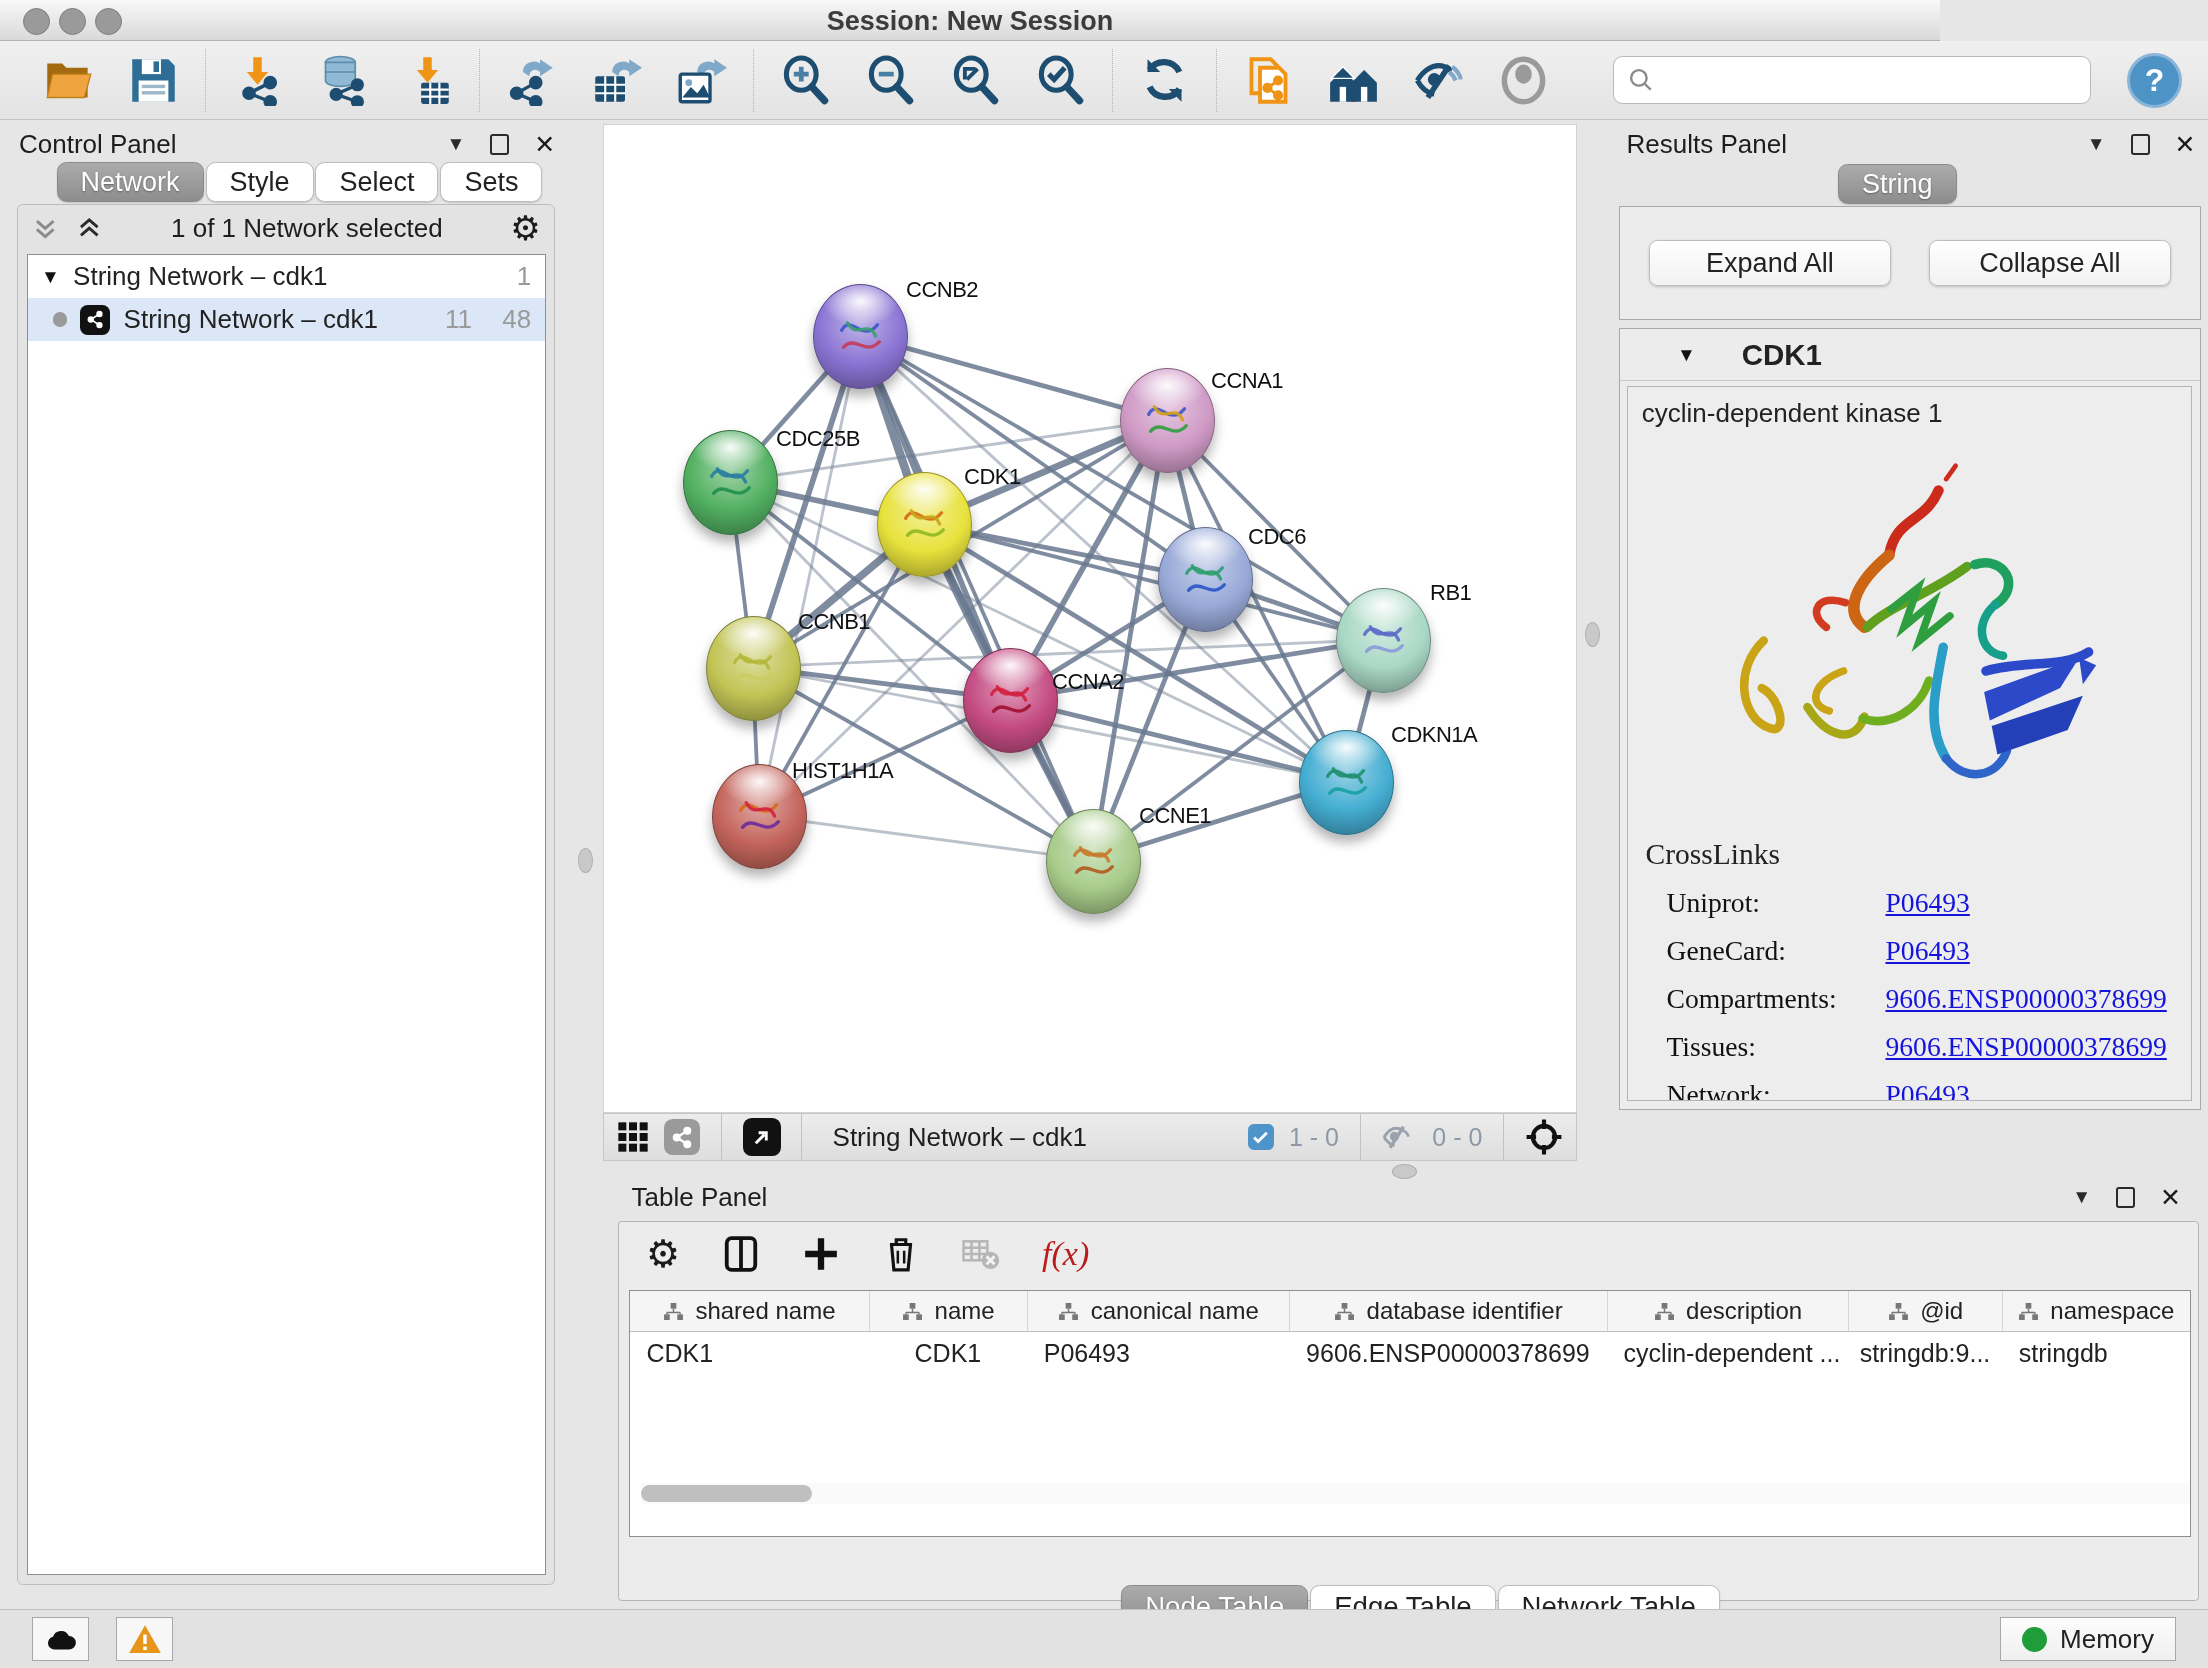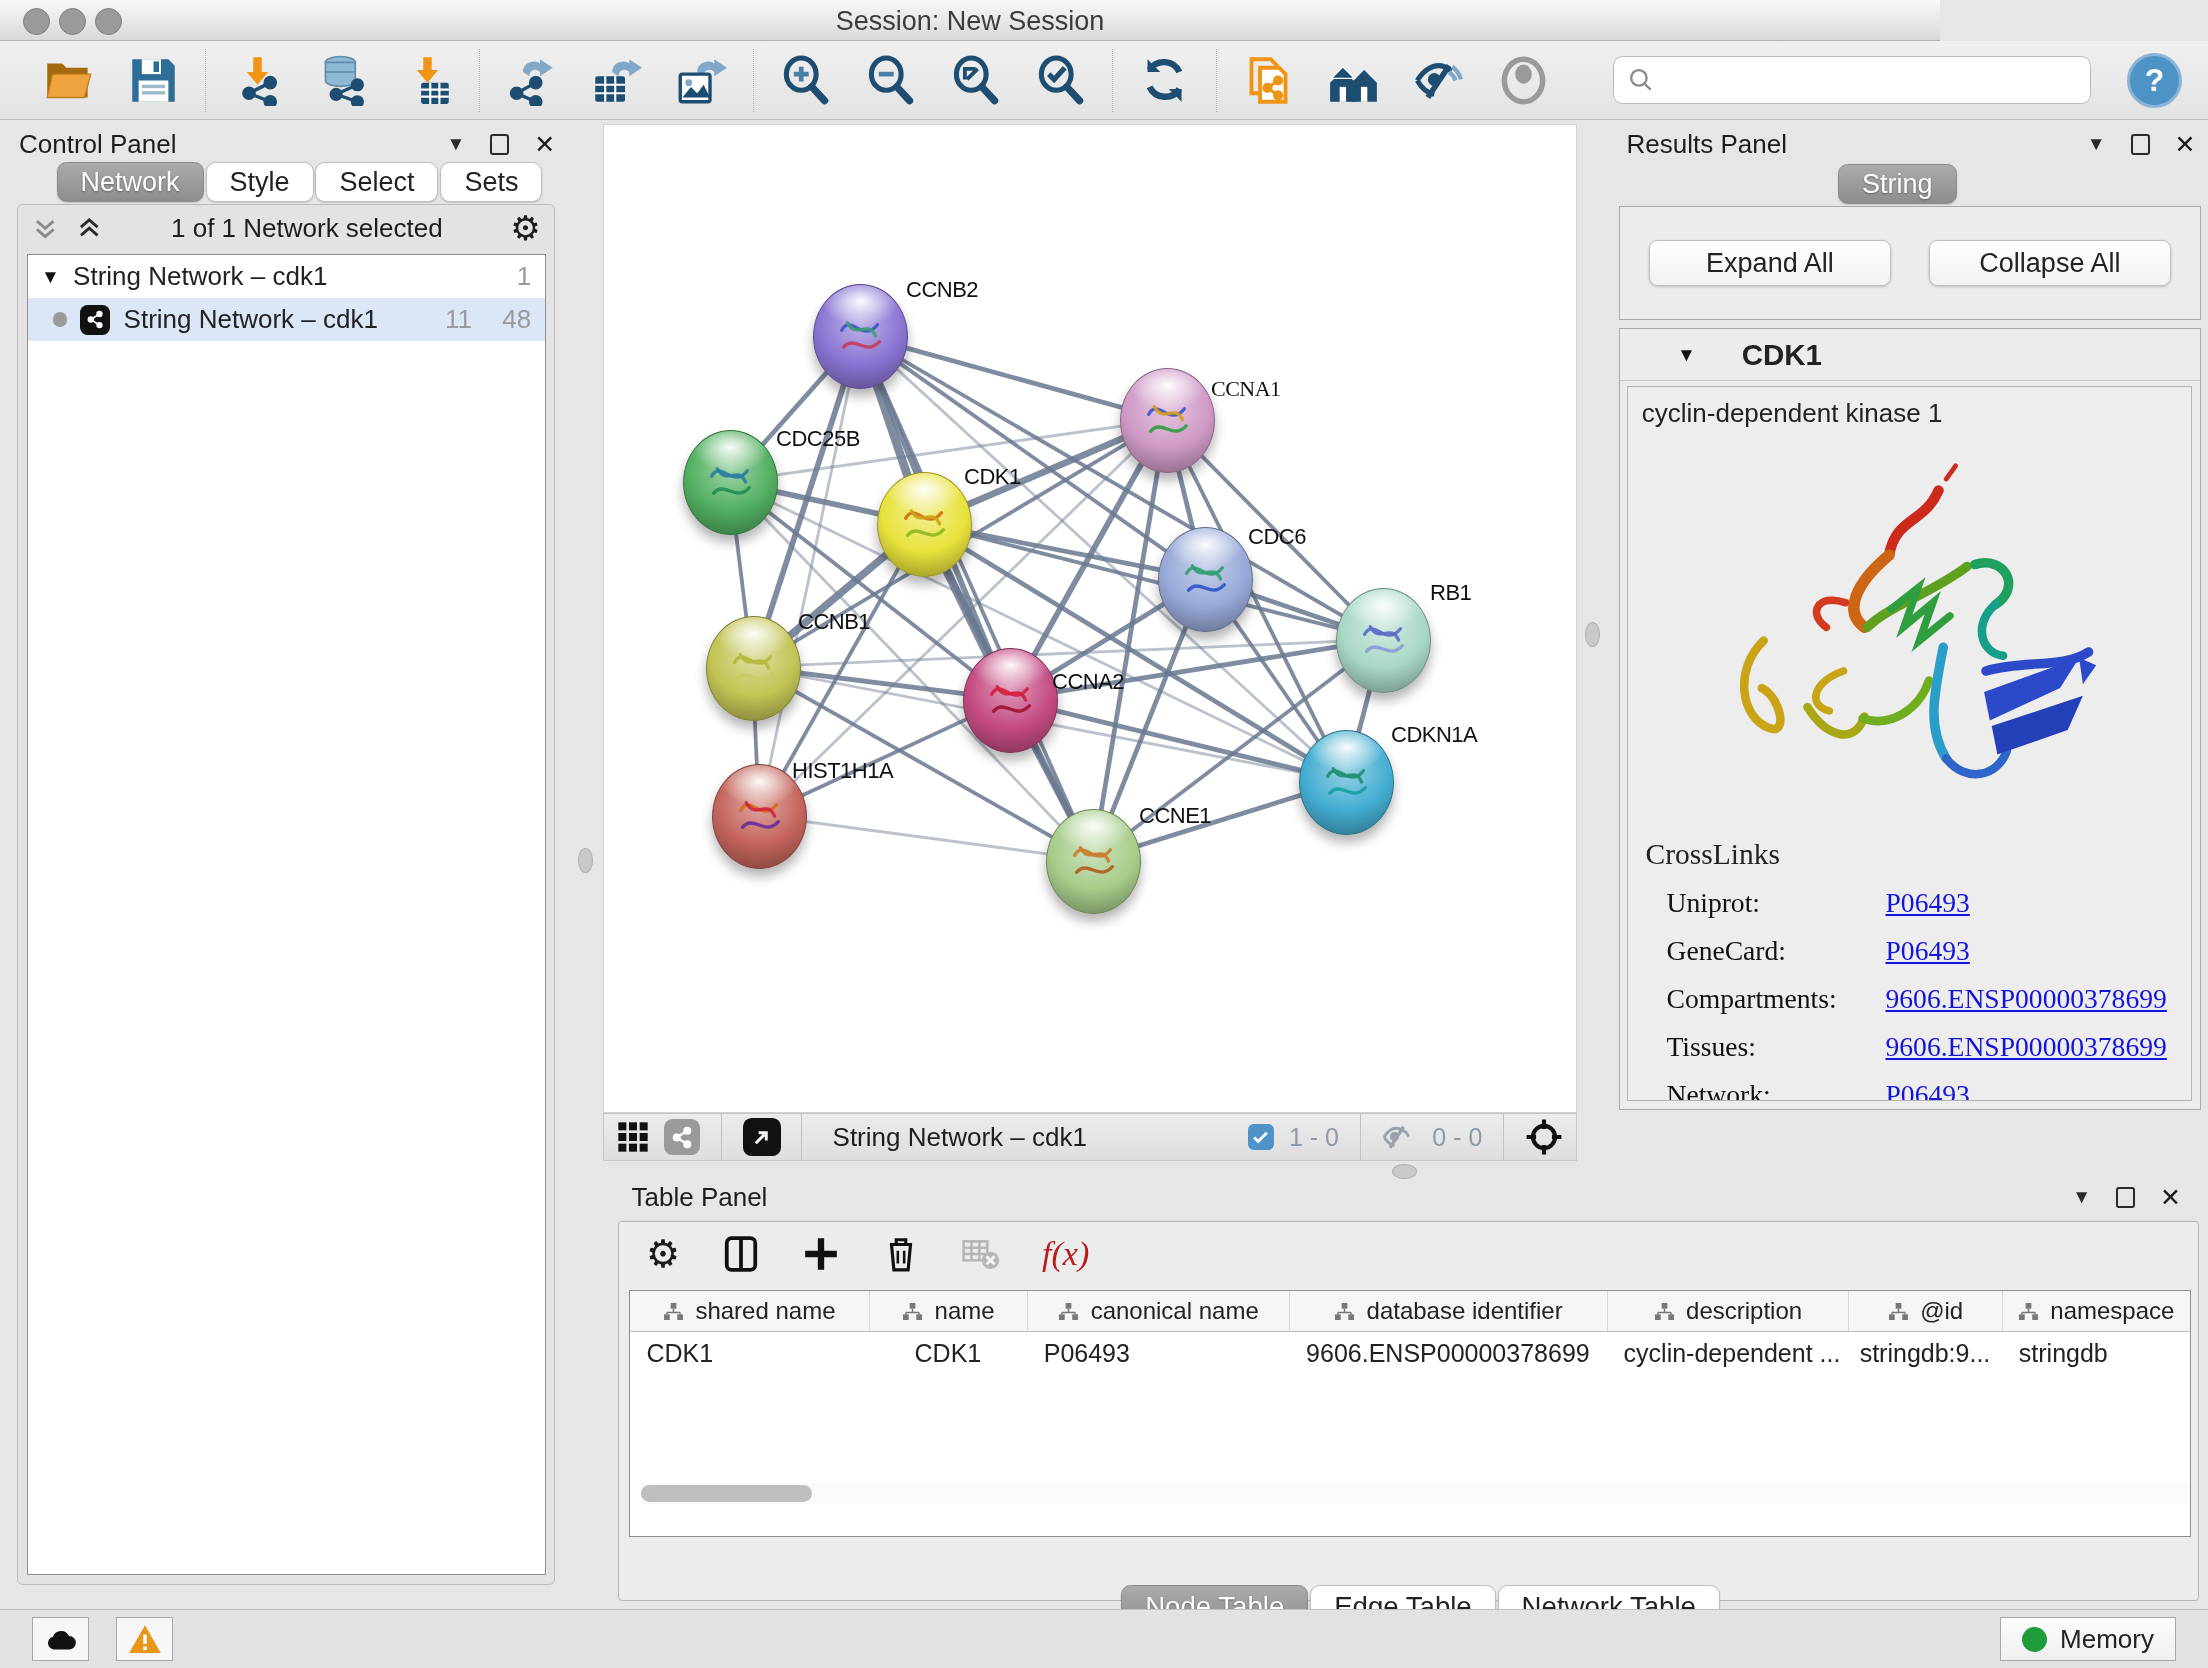--- a/index.html
+++ b/index.html
@@ -1,21 +1,21 @@
 <!DOCTYPE html>
 <html style="font-size:15px"><head>
 <meta charset="utf-8">
 <style>
   html,body{margin:0;padding:0;}
   body{width:2208px;height:1668px;overflow:hidden;background:#e6e6e6;
        font-family:"Liberation Sans","DejaVu Sans",sans-serif;color:#222;
        -webkit-font-smoothing:antialiased;position:relative;}
   
   #titlebar{position:absolute;left:0;top:0;width:1940px;height:40px;
-    background:linear-gradient(#f8f8f8,#d9d9d9);border-bottom:1px solid #b2b2b2;}
+    background:linear-gradient(#f8f8f8,#d9d9d9);border-bottom:1px solid #b2b2b2;font-weight:bold;}
   .tl{position:absolute;top:7.6px;width:25px;height:25px;border-radius:50%;
       background:#9a9a9a;border:1px solid #7c7c7c;}
   #win-title{position:absolute;left:0;right:0;top:5.7px;text-align:center;
       font-size:27px;color:#3c3c3c;}
   
   #toolbar{position:absolute;left:0;top:41px;width:2208px;height:79px;
     background:linear-gradient(#f0f0f0,#e3e3e3);border-bottom:1px solid #c2c2c2;
     display:flex;align-items:center;padding:0 17px;box-sizing:border-box;}
   .tb-group{display:flex;align-items:center;gap:32px;padding:0 25px;}
   .tb-sep{width:0;height:63px;border-left:1.9px dotted #b3b3b3;}
@@ -429,21 +429,21 @@
       </svg>
     </div>
     <div class="node-label" style="left: 302px; top: 152px;">CCNB2</div>
     <div class="node" style="left: 516px; top: 243px; background: radial-gradient(55% 32% at 50% 16%, rgba(255, 255, 255, 0.95), rgba(255, 255, 255, 0) 75%), radial-gradient(78% 66% at 50% 38%, rgb(229, 199, 224), rgb(207, 154, 198) 58%, rgb(145, 108, 139) 100%); border: 1.9px solid rgb(135, 100, 129);">
       <svg width="61" height="68" viewBox="0 0 64 72">
         <path d="M12 30 C 22 12, 34 44, 50 24" stroke="#3a55c8" stroke-width="3.5" fill="none" stroke-linecap="round" opacity="0.9"></path>
         <path d="M14 48 C 26 34, 38 58, 52 42" stroke="#2f9e3f" stroke-width="3.5" fill="none" stroke-linecap="round" opacity="0.9"></path>
         <path d="M18 22 C 28 40, 40 18, 48 36" stroke="#d4a017" stroke-width="3.5" fill="none" stroke-linecap="round" opacity="0.9"></path>
       </svg>
     </div>
-    <div class="node-label" style="left: 607px; top: 251px; font-family: Liberation Serif, serif;">CCNA1</div>
+    <div class="node-label" style="left: 607px; top: 243px;">CCNA1</div>
     <div class="node" style="left: 79px; top: 305px; background: radial-gradient(55% 32% at 50% 16%, rgba(255, 255, 255, 0.95), rgba(255, 255, 255, 0) 75%), radial-gradient(78% 66% at 50% 38%, rgb(160, 212, 168), rgb(82, 176, 97) 58%, rgb(57, 123, 68) 100%); border: 1.9px solid rgb(53, 114, 63);">
       <svg width="61" height="68" viewBox="0 0 64 72">
         <path d="M12 30 C 22 12, 34 44, 50 24" stroke="#2a7da0" stroke-width="3.5" fill="none" stroke-linecap="round" opacity="0.9"></path>
         <path d="M14 48 C 26 34, 38 58, 52 42" stroke="#1f8f4f" stroke-width="3.5" fill="none" stroke-linecap="round" opacity="0.9"></path>
         <path d="M18 22 C 28 40, 40 18, 48 36" stroke="#2a7da0" stroke-width="3.5" fill="none" stroke-linecap="round" opacity="0.9"></path>
       </svg>
     </div>
     <div class="node-label" style="left: 172px; top: 301px;">CDC25B</div>
     <div class="node" style="left: 273px; top: 347px; background: radial-gradient(55% 32% at 50% 16%, rgba(255, 255, 255, 0.95), rgba(255, 255, 255, 0) 75%), radial-gradient(78% 66% at 50% 38%, rgb(242, 239, 148), rgb(232, 226, 60) 58%, rgb(162, 158, 42) 100%); border: 1.9px solid rgb(151, 147, 39);">
       <svg width="61" height="68" viewBox="0 0 64 72">

